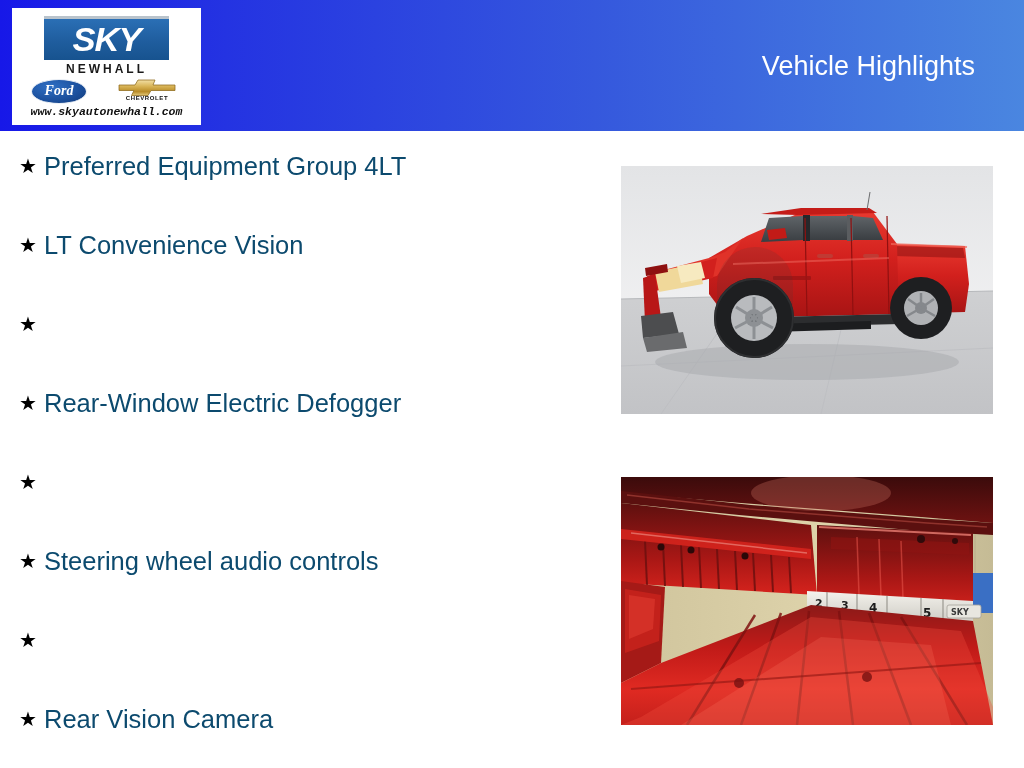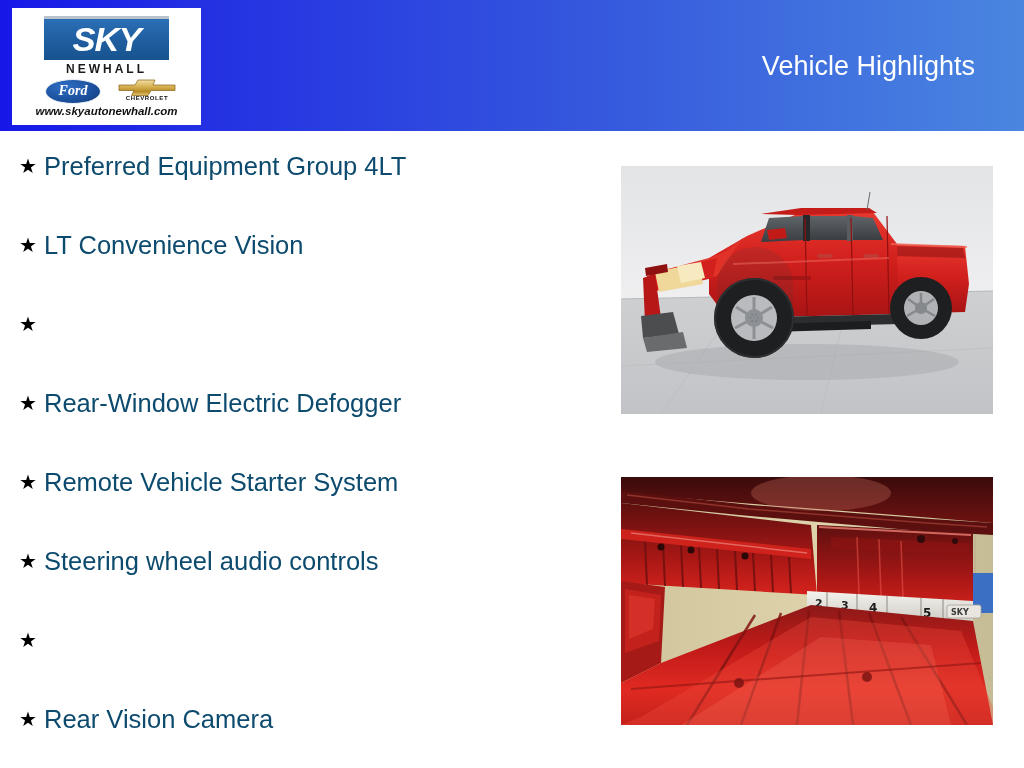--- a/index.html
+++ b/index.html
@@ -82,21 +82,21 @@
     font-family: "Liberation Sans", sans-serif;
     font-size: 12px;
     font-weight: bold;
     letter-spacing: 3px;
     color: #1a1a1a;
   }
 
   
   .ford-oval {
     position: absolute;
-    left: 26px;
+    left: 12px;
     top: 66px;
     width: 56px;
     height: 25px;
     background: radial-gradient(ellipse at 35% 30%, #2f6fc4 0%, #1b4f9c 60%, #123a77 100%);
     border-radius: 50%;
     border: 1.5px solid #e8edf4;
     box-sizing: border-box;
   }
   .ford-script {
     position: absolute;
@@ -141,21 +141,21 @@
     letter-spacing: 0.6px;
     color: #111111;
   }
 
   .logo-url {
     position: absolute;
     left: 0;
     top: 92px;
     width: 175px;
     text-align: center;
-    font-family: Liberation Sans, sans-serif;
+    font-family: Liberation Mono, monospace;
     font-style: italic;
     font-weight: bold;
     font-size: 11.5px;
     color: #111111;
   }
 
   
   #slide-title {
     position: absolute;
     left: 260px;
@@ -276,21 +276,20 @@
     <span class="bullet-star">★</span>
   </div>
 
   <div class="bullet-row">
     <span class="bullet-star">★</span>
     <span class="bullet-text">Rear-Window Electric Defogger</span>
   </div>
 
   <div class="bullet-row">
     <span class="bullet-star">★</span>
-    <span class="bullet-text">Remote Vehicle Starter System</span>
   </div>
 
   <div class="bullet-row">
     <span class="bullet-star">★</span>
     <span class="bullet-text">Steering wheel audio controls</span>
   </div>
 
   <div class="bullet-row">
     <span class="bullet-star">★</span>
   </div>

